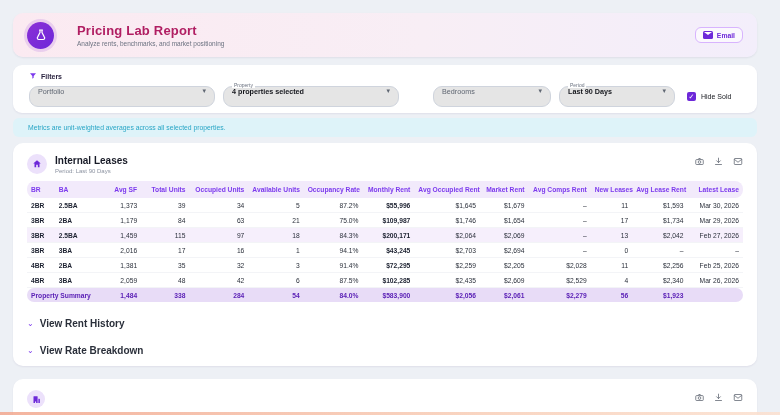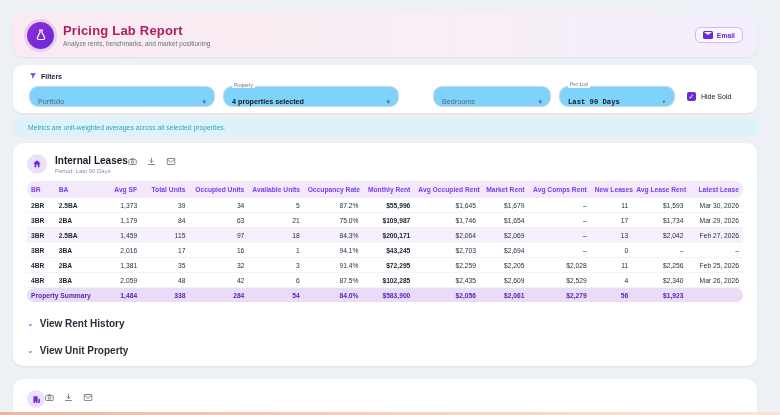--- a/index.html
+++ b/index.html
@@ -7,21 +7,21 @@
   body { background:#edf0f5; font-family:"Liberation Sans", sans-serif; color:#1f2430; }
   .page { padding:13px 14px 0 13px; width:770px; }
 
   
   .header-card{
     width:744px; height:44px; border-radius:10px;
     background:linear-gradient(90deg,#fbeaf1 0%,#f8eef5 55%,#f3eefb 100%);
     display:flex; align-items:center; justify-content:space-between;
     padding:0 14px; box-shadow:0 1px 2px rgba(40,20,80,.08);
   }
-  .header-left{ display:flex; align-items:center; gap:9px; }
+  .header-left{ display:flex; align-items:center; gap:23px; }
   .flask-circle{
     width:27px; height:27px; border-radius:50%;
     background:linear-gradient(135deg,#8b2fd6,#6d28d9);
     display:flex; align-items:center; justify-content:center;
     box-shadow:0 0 0 3px rgba(139,47,214,.15);
   }
   .page-title{ font-size:13px; font-weight:bold; color:#b01e62; letter-spacing:.2px; }
   .page-subtitle{ font-size:6.5px; color:#6b7280; margin-top:2px; }
   .email-btn{
     display:flex; align-items:center; gap:4px;
@@ -36,47 +36,47 @@
   
   .filters-card{
     margin-top:8px; width:744px; height:48px; background:#fff; border-radius:9px;
     box-shadow:0 1px 2px rgba(40,20,80,.07); padding:5px 16px 0 16px;
   }
   .filters-title-row{ display:flex; align-items:center; gap:4px; height:12px; }
   .filters-title{ font-size:7px; font-weight:bold; color:#2b2440; }
   .filters-row{ display:flex; align-items:center; gap:8px; margin-top:4px; }
   .select{
     position:relative; height:21px; border:1px solid #cfd4dd; border-radius:9px;
-    display:flex; align-items:flex-end; justify-content:space-between;
-    padding:0 8px; background:#7dd3fc; cursor:pointer;
+    display:flex; align-items:flex-start; justify-content:space-between;
+    padding:0 8px; background:#e5e5e5; cursor:pointer;
   }
   .sel-text{ font-size:7.2px; color:#15171d; font-weight:bold; }
   .sel-text.muted{ color:#5f6672; font-weight:normal; }
   .float-label{
     position:absolute; top:-4px; left:8px; font-size:5px; color:#6b7280;
     background:#fff; padding:0 2px; line-height:5px;
   }
   .caret{ font-size:7px; color:#5f6672; margin-left:6px; }
-  .w-portfolio{ width:186px; } .w-property{ width:176px; } .w-bedrooms{ width:118px;margin-left:26px; } .w-period{ width:116px;font-family:Liberation Mono, monospace; }
+  .w-portfolio{ width:186px; } .w-property{ width:176px; } .w-bedrooms{ width:118px;margin-left:26px; } .w-period{ width:116px; }
   .checkbox-wrap{ display:flex; align-items:center; gap:5px; font-size:7px; color:#15171d; cursor:pointer; margin-left:4px; }
   .cb{
     width:9px; height:9px; background:#6d28d9; border-radius:2px; color:#fff;
     font-size:7px; line-height:9px; text-align:center; display:inline-block; flex:none;
   }
 
   
   .notice{
     margin-top:5px; width:744px; height:19px; background:#def3f9; border-radius:6px;
     display:flex; align-items:center; padding:0 15px;
     font-size:6.8px; color:#29a6c6;
   }
 
   
   .card{ width:744px; background:#fff; border-radius:10px; box-shadow:0 1px 2px rgba(40,20,80,.07); }
-  .card-head{ display:flex; align-items:flex-start; }
+  .card-head{ display:flex; align-items:flex-start; justify-content:space-between; }
   .card-head-left{ display:flex; align-items:center; gap:8px; }
   .icon-circle{ width:20px; height:20px; border-radius:50%; background:#ece1fb; display:flex; align-items:center; justify-content:center; }
   .sec-title{ font-size:10px; font-weight:bold; color:#181b27; }
   .sec-sub{ font-size:6px; color:#8b92a0; margin-top:2px; }
   .toolbar{ display:flex; align-items:center; gap:10px; padding-top:3px; }
   .tool{ cursor:pointer; display:flex; }
 
   
   .leases-card{ margin-top:6px; padding:11px 14px 10px 14px; min-height:197px; }
   table{ border-collapse:collapse; width:100%; table-layout:fixed; margin-top:7px; }
@@ -360,21 +360,21 @@
           </tr>
         </tbody>
     </table>
 
     <div class="expander">
       <span class="chev">⌄</span>
       <span class="lbl">View Rent History</span>
     </div>
     <div class="expander">
       <span class="chev">⌄</span>
-      <span class="lbl">View Unit Property</span>
+      <span class="lbl">View Rate Breakdown</span>
     </div>
   </div>
 
   <div class="card bench-card">
     <div class="card-head">
       <div class="card-head-left">
         <div class="icon-circle" style="width:18px;height:18px;">
           <svg width="9" height="9" viewBox="0 0 24 24" fill="#6d28d9">
               <path d="M4 21V4a1 1 0 0 1 1-1h9a1 1 0 0 1 1 1v17h-4v-4h-3v4H4zm3-14h2v2H7V7zm4 0h2v2h-2V7zM7 11h2v2H7v-2zm4 0h2v2h-2v-2zm6 10v-11h3a1 1 0 0 1 1 1v10h-4z"></path>
             </svg>

